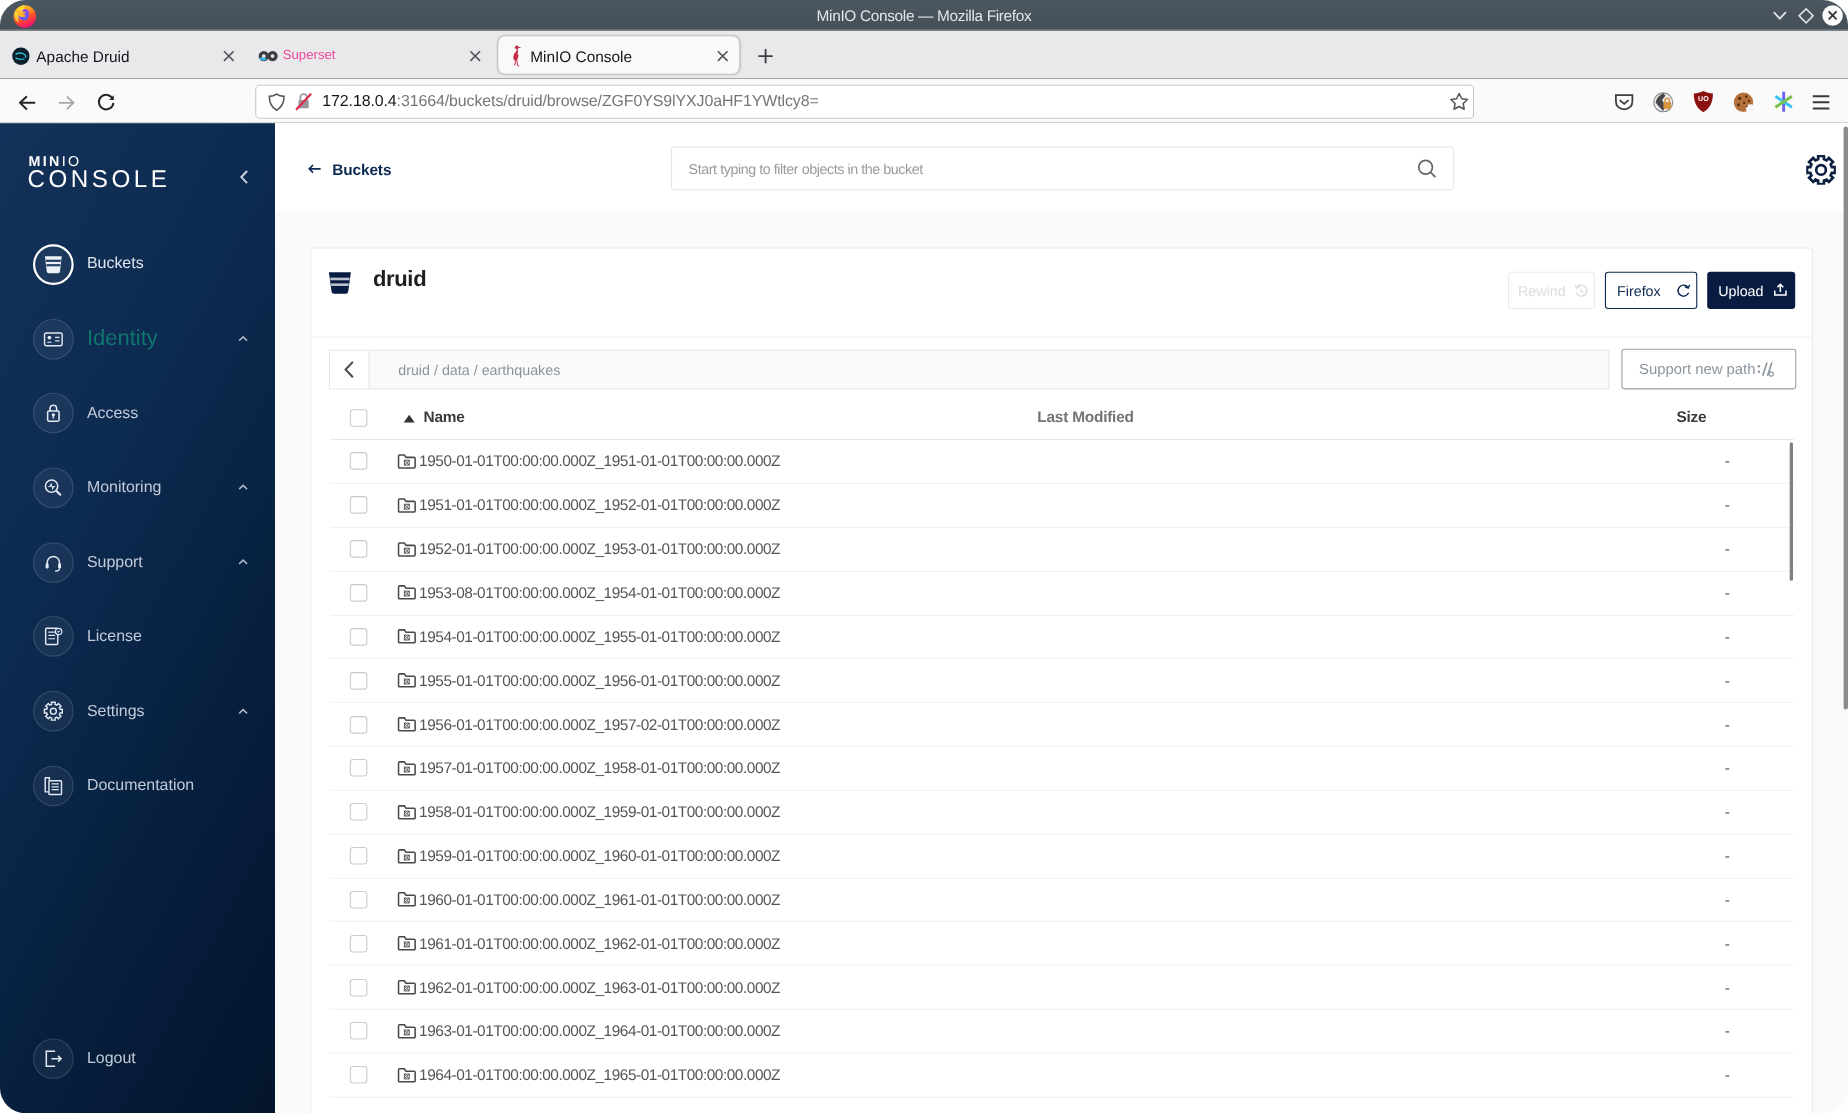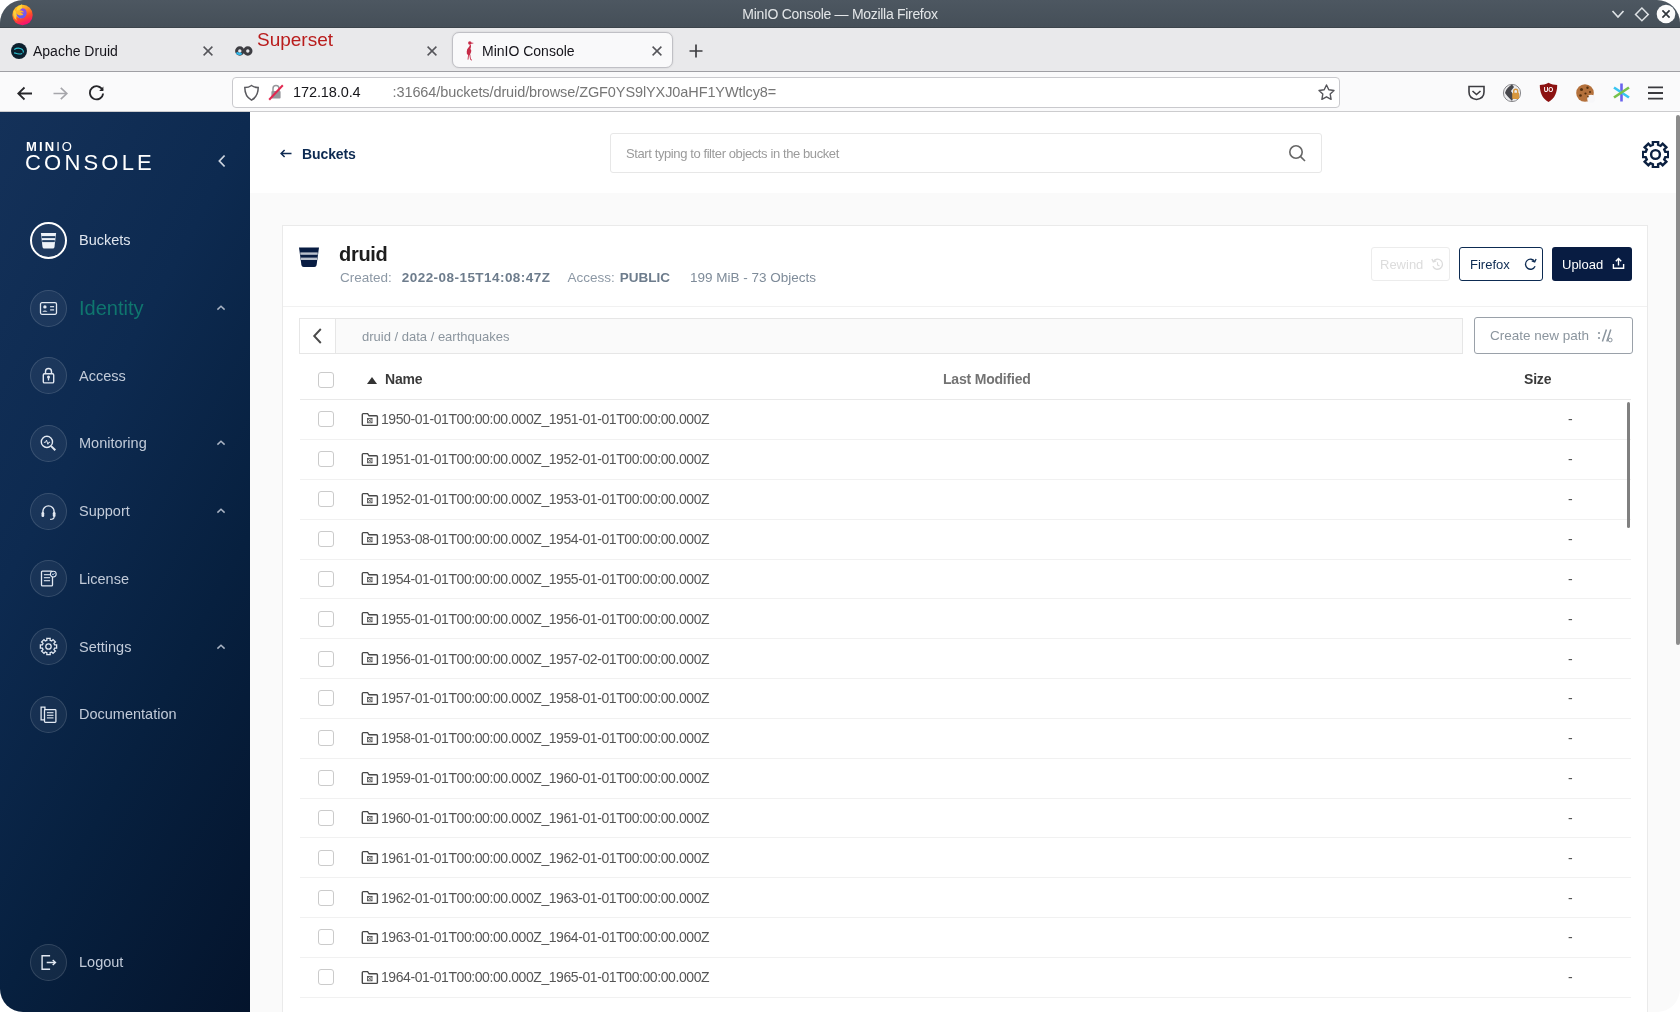--- a/index.html
+++ b/index.html
@@ -51,21 +51,21 @@
 </svg>
 <div class="t" style="left:33px;top:43px;font-size:14px;color:#15141a;">Apache Druid</div>
 <svg style="position:absolute;left:201px;top:44px;" width="14" height="14" viewBox="0 0 14 14">
       <path d="M2.6,2.6 L11.4,11.4 M11.4,2.6 L2.6,11.4" stroke="#55555a" stroke-width="1.5"></path>
     </svg>
 <svg style="position:absolute;left:234px;top:44px;" width="20" height="14" viewBox="0 0 20 14">
   <circle cx="5.8" cy="7" r="3.2" fill="none" stroke="#3d3d42" stroke-width="3"></circle>
   <circle cx="13.8" cy="7" r="3.2" fill="none" stroke="#3d3d42" stroke-width="3"></circle>
   <path d="M2.8,8.4 A3.2,3.2 0 0 0 7.6,9.2" fill="none" stroke="#2fb7ea" stroke-width="2.4"></path>
 </svg>
-<div class="t" style="left:257px;top:29px;font-size:19px;color:#b91c1c;">Superset</div>
+<div class="t" style="left:257px;top:43px;font-size:12px;color:#ec4899;">Superset</div>
 <svg style="position:absolute;left:425px;top:44px;" width="14" height="14" viewBox="0 0 14 14">
       <path d="M2.6,2.6 L11.4,11.4 M11.4,2.6 L2.6,11.4" stroke="#55555a" stroke-width="1.5"></path>
     </svg>
 <div style="position:absolute;left:452px;top:32px;width:221px;height:36px;background:#f9f9fa;border:1px solid #c0c0c5;border-radius:7px;box-shadow:0 0 2px rgba(0,0,0,0.12);"></div>
 <svg style="position:absolute;left:462px;top:40px;" width="15" height="21" viewBox="0 0 15 21">
   <circle cx="7.8" cy="3" r="1.7" fill="#c72c48"></circle>
   <path d="M9.2,2.4 L12,3.1 L9.3,3.9 Z" fill="#c72c48"></path>
   <path d="M7.8,4.5 C7.9,6.0 7.2,6.8 6.3,7.8 C5.2,9.0 4.6,10.6 5.0,12.2 C5.4,14.0 6.9,15.1 8.6,15.2 C7.2,13.2 7.0,11.5 7.9,9.9 C8.8,8.3 9.3,6.7 8.9,5.0 Z" fill="#c72c48"></path>
   <ellipse cx="7.0" cy="11.8" rx="2.1" ry="3.2" fill="#c72c48" transform="rotate(14 7.0 11.8)"></ellipse>
   <path d="M6.6,14.8 L6.0,19.6 M7.8,15.0 L8.6,19.6 M8.6,19.6 L10.0,20.1" stroke="#c72c48" stroke-width="0.9" fill="none"></path>
@@ -91,21 +91,21 @@
     </svg>
 <div style="position:absolute;left:232px;top:77px;width:1108px;height:31px;background:#fff;border:1px solid #c9c9cd;border-radius:4px;"></div>
 <svg style="position:absolute;left:243px;top:84px;" width="17" height="18" viewBox="0 0 17 18">
   <path d="M8.5,1.5 C10.5,3 13,3.6 15.2,3.6 C15.2,8.5 13.5,13.5 8.5,16.2 C3.5,13.5 1.8,8.5 1.8,3.6 C4,3.6 6.5,3 8.5,1.5 Z" fill="none" stroke="#5a5a5f" stroke-width="1.5"></path>
 </svg>
 <svg style="position:absolute;left:267px;top:83px;" width="18" height="19" viewBox="0 0 18 19">
   <path d="M6,8 V5.5 A3,3 0 0 1 12,5.5 V8" fill="none" stroke="#96969b" stroke-width="1.5"></path>
   <rect x="4.4" y="8" width="9.2" height="7.4" rx="1" fill="#96969b"></rect>
   <line x1="2.2" y1="16.8" x2="15.8" y2="2.2" stroke="#e22850" stroke-width="2"></line>
 </svg>
-<div class="t" style="left:293px;top:84px;font-size:14.5px;letter-spacing:-0.1px;color:#16161a;">172.18.0.4<span style="color:#767676;margin-left:32px;">:31664/buckets/druid/browse/ZGF0YS9lYXJ0aHF1YWtlcy8=</span></div>
+<div class="t" style="left:293px;top:84px;font-size:14.5px;letter-spacing:-0.1px;color:#16161a;">172.18.0.4<span style="color:#767676;">:31664/buckets/druid/browse/ZGF0YS9lYXJ0aHF1YWtlcy8=</span></div>
 <svg style="position:absolute;left:1317px;top:83px;" width="19" height="19" viewBox="0 0 19 19">
   <path d="M9.5,2 L11.8,6.8 L17,7.5 L13.2,11.1 L14.1,16.3 L9.5,13.8 L4.9,16.3 L5.8,11.1 L2,7.5 L7.2,6.8 Z" fill="none" stroke="#55555a" stroke-width="1.4" stroke-linejoin="round"></path>
 </svg>
 <svg style="position:absolute;left:1467px;top:84px;" width="19" height="18" viewBox="0 0 19 18">
   <path d="M2,2.5 H17 V8 Q17,14.5 9.5,15.5 Q2,14.5 2,8 Z" fill="none" stroke="#3c3c41" stroke-width="1.6"></path>
   <path d="M5.5,7 L9.5,10.5 L13.5,7" fill="none" stroke="#3c3c41" stroke-width="1.6"></path>
 </svg>
 <svg style="position:absolute;left:1502px;top:83px;" width="20" height="20" viewBox="0 0 20 20">
   <circle cx="10" cy="10" r="8.6" fill="#ececee" stroke="#8a8a8e" stroke-width="1"></circle>
   <path d="M10,1.6 C7,4 5,4.5 3,10 C5.5,14 8,15.5 10,18 L12,13 L9,8 L12,4 Z" fill="#47474c"></path>
@@ -243,21 +243,20 @@
       <circle cx="13.5" cy="13.5" r="4.4" fill="none" stroke="#0c2141" stroke-width="2.4"></circle>
     </svg>
 
 <div style="position:absolute;left:282px;top:225px;width:1366px;height:788px;background:#fff;border:1px solid #eaeaea;"></div>
 <svg style="position:absolute;left:297px;top:245px;" width="24" height="24" viewBox="-12 -12 24 24">
   <path d="M-10,-9.5 L10,-9.5 L7.6,8 Q7.3,10 5.3,10 L-5.3,10 Q-7.3,10 -7.6,8 Z" fill="#081C42"></path>
   <rect x="-8.7" y="-4.6" width="17.4" height="2.4" fill="#b9c0cc"></rect>
   <rect x="-8" y="0.6" width="16" height="2.4" fill="#b9c0cc"></rect>
 </svg>
 <div class="t" style="left:339px;top:243px;font-size:20px;font-weight:bold;letter-spacing:-0.3px;color:#1d1d1d;">druid</div>
-<div class="t" style="left:340px;top:270px;font-size:13.5px;color:#8c98a5;">Created:<span style="font-weight:bold;color:#6d7c8c;margin-left:10px;letter-spacing:0.45px;">2022-08-15T14:08:47Z</span><span style="margin-left:17px;">Access:</span><span style="font-weight:bold;color:#6d7c8c;margin-left:5px;">PUBLIC</span><span style="margin-left:20px;color:#7e8b99;">199 MiB - 73 Objects</span></div>
 <div style="position:absolute;left:283px;top:306px;width:1364px;height:1px;background:#f1f1f1;"></div>
 
 <div style="position:absolute;left:1371px;top:247px;width:79px;height:34px;border:1px solid #ececec;border-radius:3px;background:#fff;"></div>
 <div class="t" style="left:1380px;top:257px;font-size:13px;color:#dcdcdc;">Rewind</div>
 <svg style="position:absolute;left:1431px;top:258px;" width="13" height="13" viewBox="0 0 13 13">
       <path d="M2.3,3.5 A5,5 0 1 1 1.9,8.2" fill="none" stroke="#dcdcdc" stroke-width="1.3"></path>
       <path d="M0.9,1 L2.3,4 L5.2,2.8" fill="none" stroke="#dcdcdc" stroke-width="1.3"></path>
       <path d="M6.5,4.2 V6.8 L8.5,7.9" fill="none" stroke="#dcdcdc" stroke-width="1.1"></path>
     </svg>
 <div style="position:absolute;left:1459px;top:247px;width:84px;height:34px;border:1px solid #0d2b52;border-radius:3px;background:#fff;"></div>
@@ -273,21 +272,21 @@
       <path d="M1.4,7 V11.2 H11.6 V7" fill="none" stroke="#fff" stroke-width="1.4"></path>
     </svg>
 
 <div style="position:absolute;left:299px;top:318px;width:1164px;height:36px;border:1px solid #e6e6e6;background:#fafafa;"></div>
 <div style="position:absolute;left:300px;top:319px;width:36px;height:34px;border-right:1px solid #e6e6e6;background:#fff;"></div>
 <svg style="position:absolute;left:311px;top:327px;" width="13" height="18" viewBox="0 0 13 18">
       <path d="M9.8,2 L3.2,9 L9.8,16" fill="none" stroke="#4a4a4a" stroke-width="1.9"></path>
     </svg>
 <div class="t" style="left:362px;top:329px;font-size:13px;color:#8b959e;">druid / data / earthquakes</div>
 <div style="position:absolute;left:1474px;top:317px;width:159px;height:37px;border:1px solid #9aa1a9;border-radius:3px;background:#fff;"></div>
-<div class="t" style="left:1490px;top:328px;font-size:13.5px;color:#8b959e;">Create new path</div>
+<div class="t" style="left:1490px;top:328px;font-size:13.5px;color:#8b959e;">Support new path</div>
 <svg style="position:absolute;left:1597px;top:328px;" width="18" height="15" viewBox="0 0 18 15">
   <circle cx="2" cy="5" r="1.1" fill="#8b959e"></circle>
       <circle cx="2" cy="10" r="1.1" fill="#8b959e"></circle>
   <path d="M9.4,1.5 L5.4,13.5 M13.8,1.5 L9.8,13.5" stroke="#8b959e" stroke-width="1.5" fill="none"></path>
   <circle cx="13.2" cy="12" r="1.9" fill="none" stroke="#8b959e" stroke-width="1"></circle>
 </svg>
 
 <div class="cb" style="left:318px;top:372px;"></div>
 <div style="position:absolute;left:367px;top:377px;width:0;height:0;border-left:5px solid transparent;border-right:5px solid transparent;border-bottom:7px solid #333;"></div>
 <div class="t" style="left:385px;top:371px;font-size:14px;font-weight:bold;letter-spacing:-0.2px;color:#3a3a3a;">Name</div>

